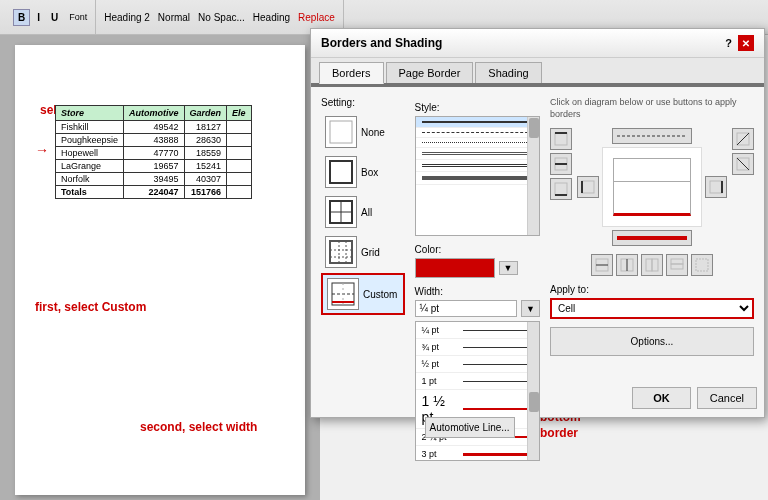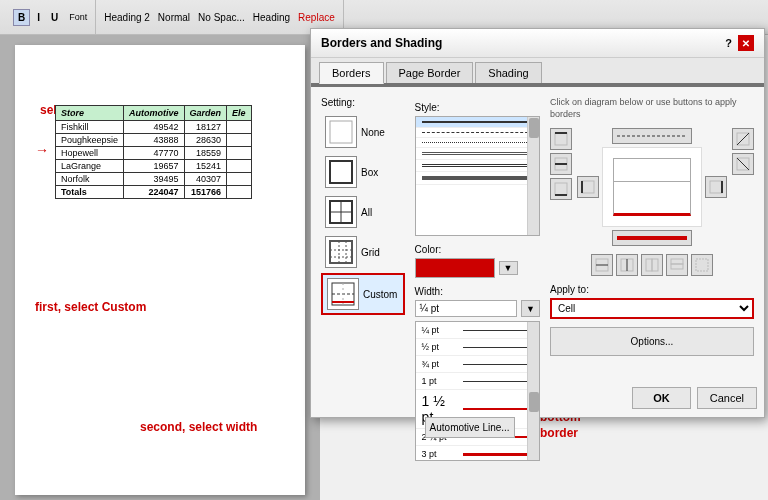--- a/index.html
+++ b/index.html
@@ -423,25 +423,25 @@
         <button class="dropdown-btn">▼</button>
       </div>
 
       
       <div class="width-list" style="position:relative;">
         <div class="width-item">
           <span style="width:35px; font-size:9px;">¼ pt</span>
           <div style="flex:1; height:1px; background:#333;"></div>
         </div>
         <div class="width-item">
+          <span style="width:35px; font-size:9px;">¾ pt</span>
+          <div style="flex:1; height:1px; background:#333;"></div>
+        </div>
+        <div class="width-item">
           <span style="width:35px; font-size:9px;">½ pt</span>
-          <div style="flex:1; height:1px; background:#333;"></div>
-        </div>
-        <div class="width-item">
-          <span style="width:35px; font-size:9px;">¾ pt</span>
           <div style="flex:1; height:1px; background:#333;"></div>
         </div>
         <div class="width-item">
           <span style="width:35px; font-size:9px;">1 pt</span>
           <div style="flex:1; height:1px; background:#333;"></div>
         </div>
         <div class="width-item">
           <span style="width:35px; font-size:14px;">1 ½ pt</span>
           <div style="flex:1; height:2px; background:#cc0000;"></div>
         </div>

